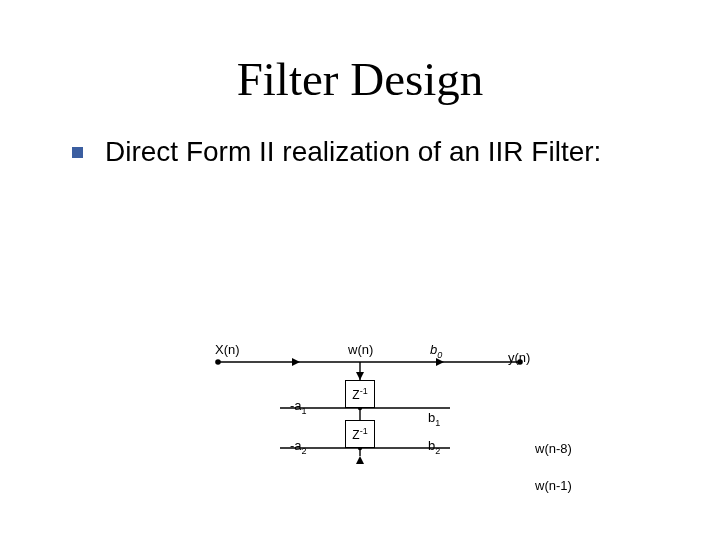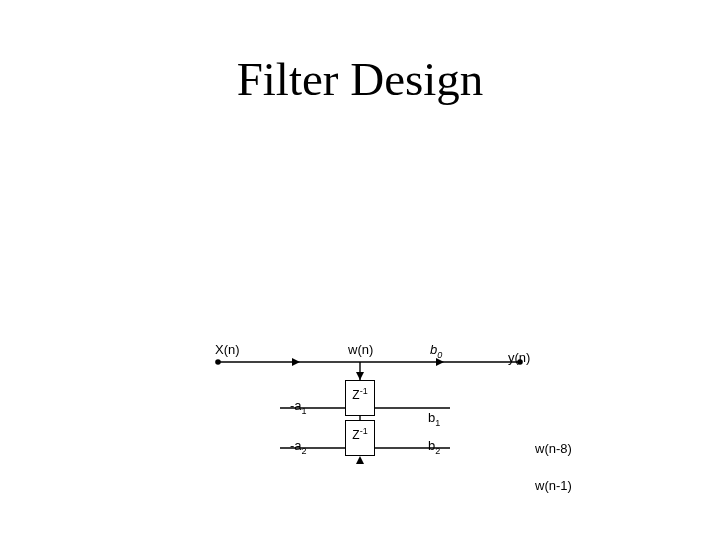--- a/index.html
+++ b/index.html
@@ -53,34 +53,38 @@
     position: absolute;
     font-size: 13px;
     font-family: Verdana, Geneva, sans-serif;
     white-space: nowrap;
   }
   .sub { font-size: 9px; vertical-align: sub; }
   .sup { font-size: 9px; vertical-align: super; }
   .zbox {
     position: absolute;
     width: 30px;
-    height: 36px;
+    height: 28px;
     border: 1px solid #000;
     background: #fff;
     font-size: 12px;
     text-align: center;
     line-height: 20px;
   }
 </style>
 </head>
 <body>
 
 <h1 class="title">Filter Design</h1>
 
 <div class="bullets">
+  <div class="bullet-row">
+    <div class="bullet-mark"></div>
+    <div class="bullet-text">Direct Form II realization of an IIR Filter:</div>
+  </div>
 </div>
 
 <div class="diagram">
   <svg>
 
     <line x1="218" y1="362" x2="520" y2="362" stroke="#000" stroke-width="1.4"></line>
 
     <circle cx="218" cy="362" r="2.8" fill="#000"></circle>
     <circle cx="520" cy="362" r="2.8" fill="#000"></circle>
 

